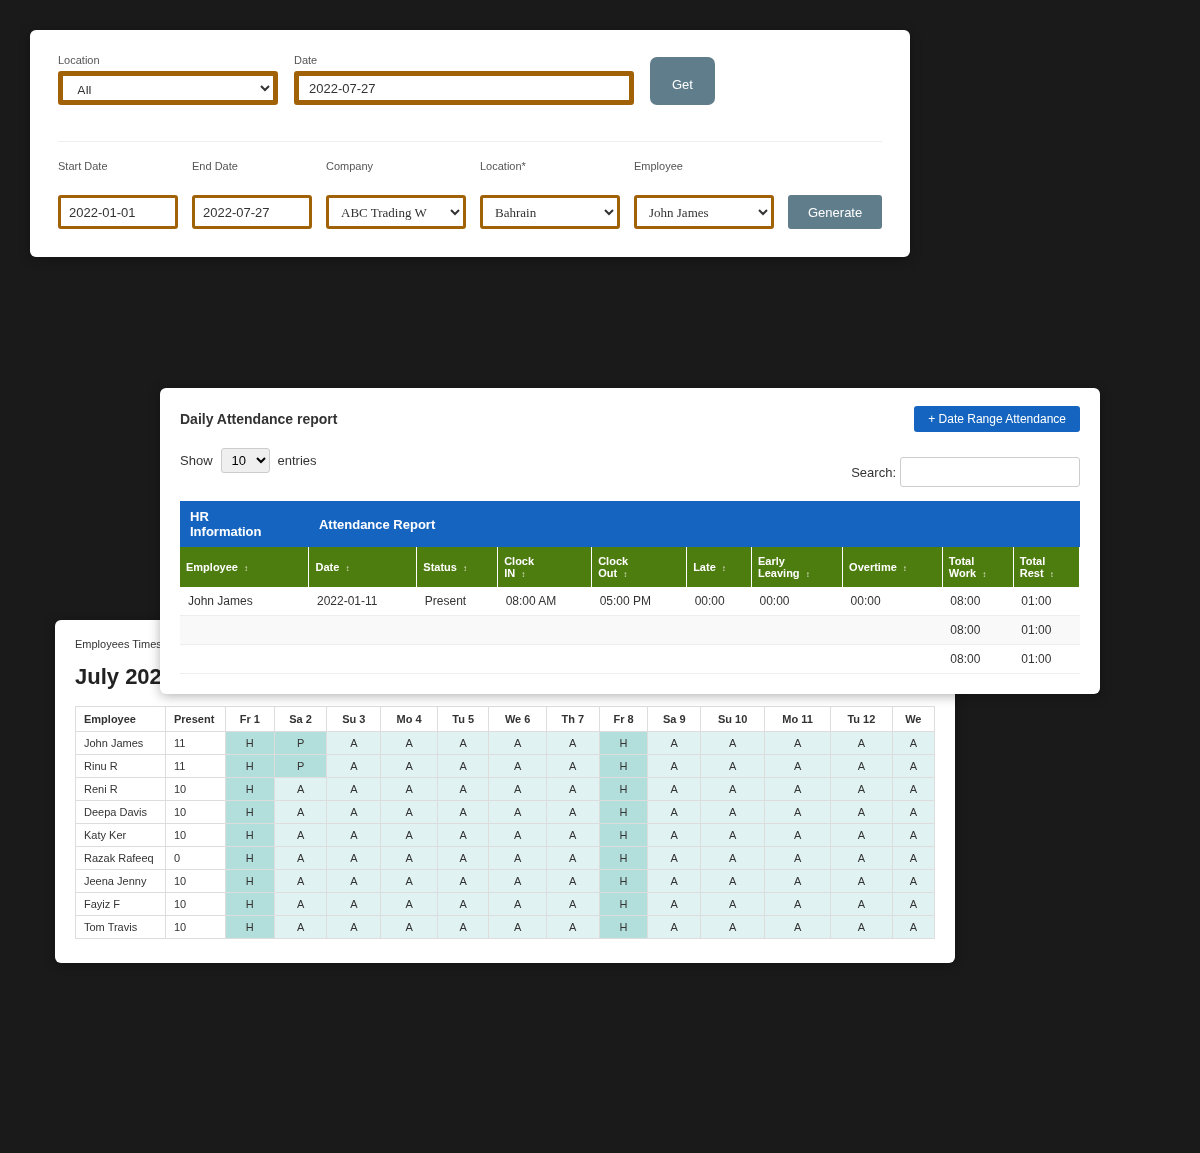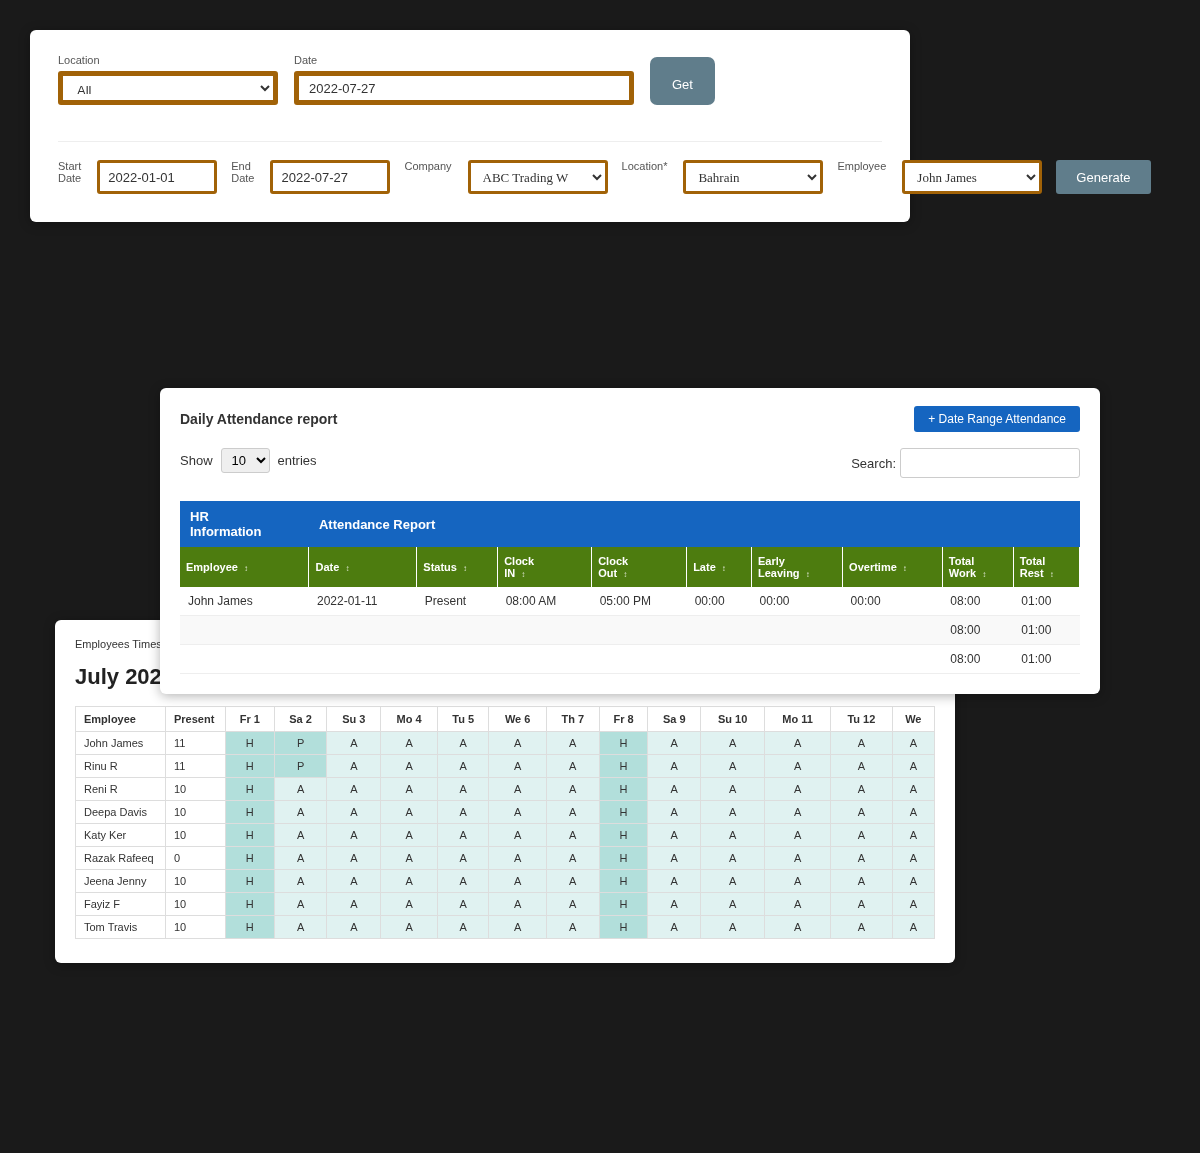--- a/index.html
+++ b/index.html
@@ -74,22 +74,22 @@
       color: #333;
       margin-bottom: 14px;
     }
     .filter-row2 {
       display: flex;
       gap: 14px;
       align-items: flex-end;
     }
     .filter-group2 {
       display: flex;
-      flex-direction: row;
-      gap: 16px;
+      flex-direction: column;
+      gap: 23px;
     }
     .filter-group2 label {
       font-size: 11px;
       color: #555;
     }
     .filter-group2 input, .filter-group2 select {
       border: 3px solid #a16207;
       border-radius: 3px;
       padding: 6px 8px;
       font-size: 13px;
@@ -167,21 +167,21 @@
       border: 1px solid #ccc;
       border-radius: 3px;
       padding: 4px 8px;
       font-size: 13px;
       width: 180px;
       height: 30px;
     }
     .show-search-row {
       display: flex;
       justify-content: space-between;
-      align-items: flex-start;
+      align-items: flex-end;
       margin-bottom: 14px;
     }
 
     
     .attendance-table {
       width: 100%;
       border-collapse: collapse;
       font-size: 12px;
     }
     .attendance-table .header-group th {

